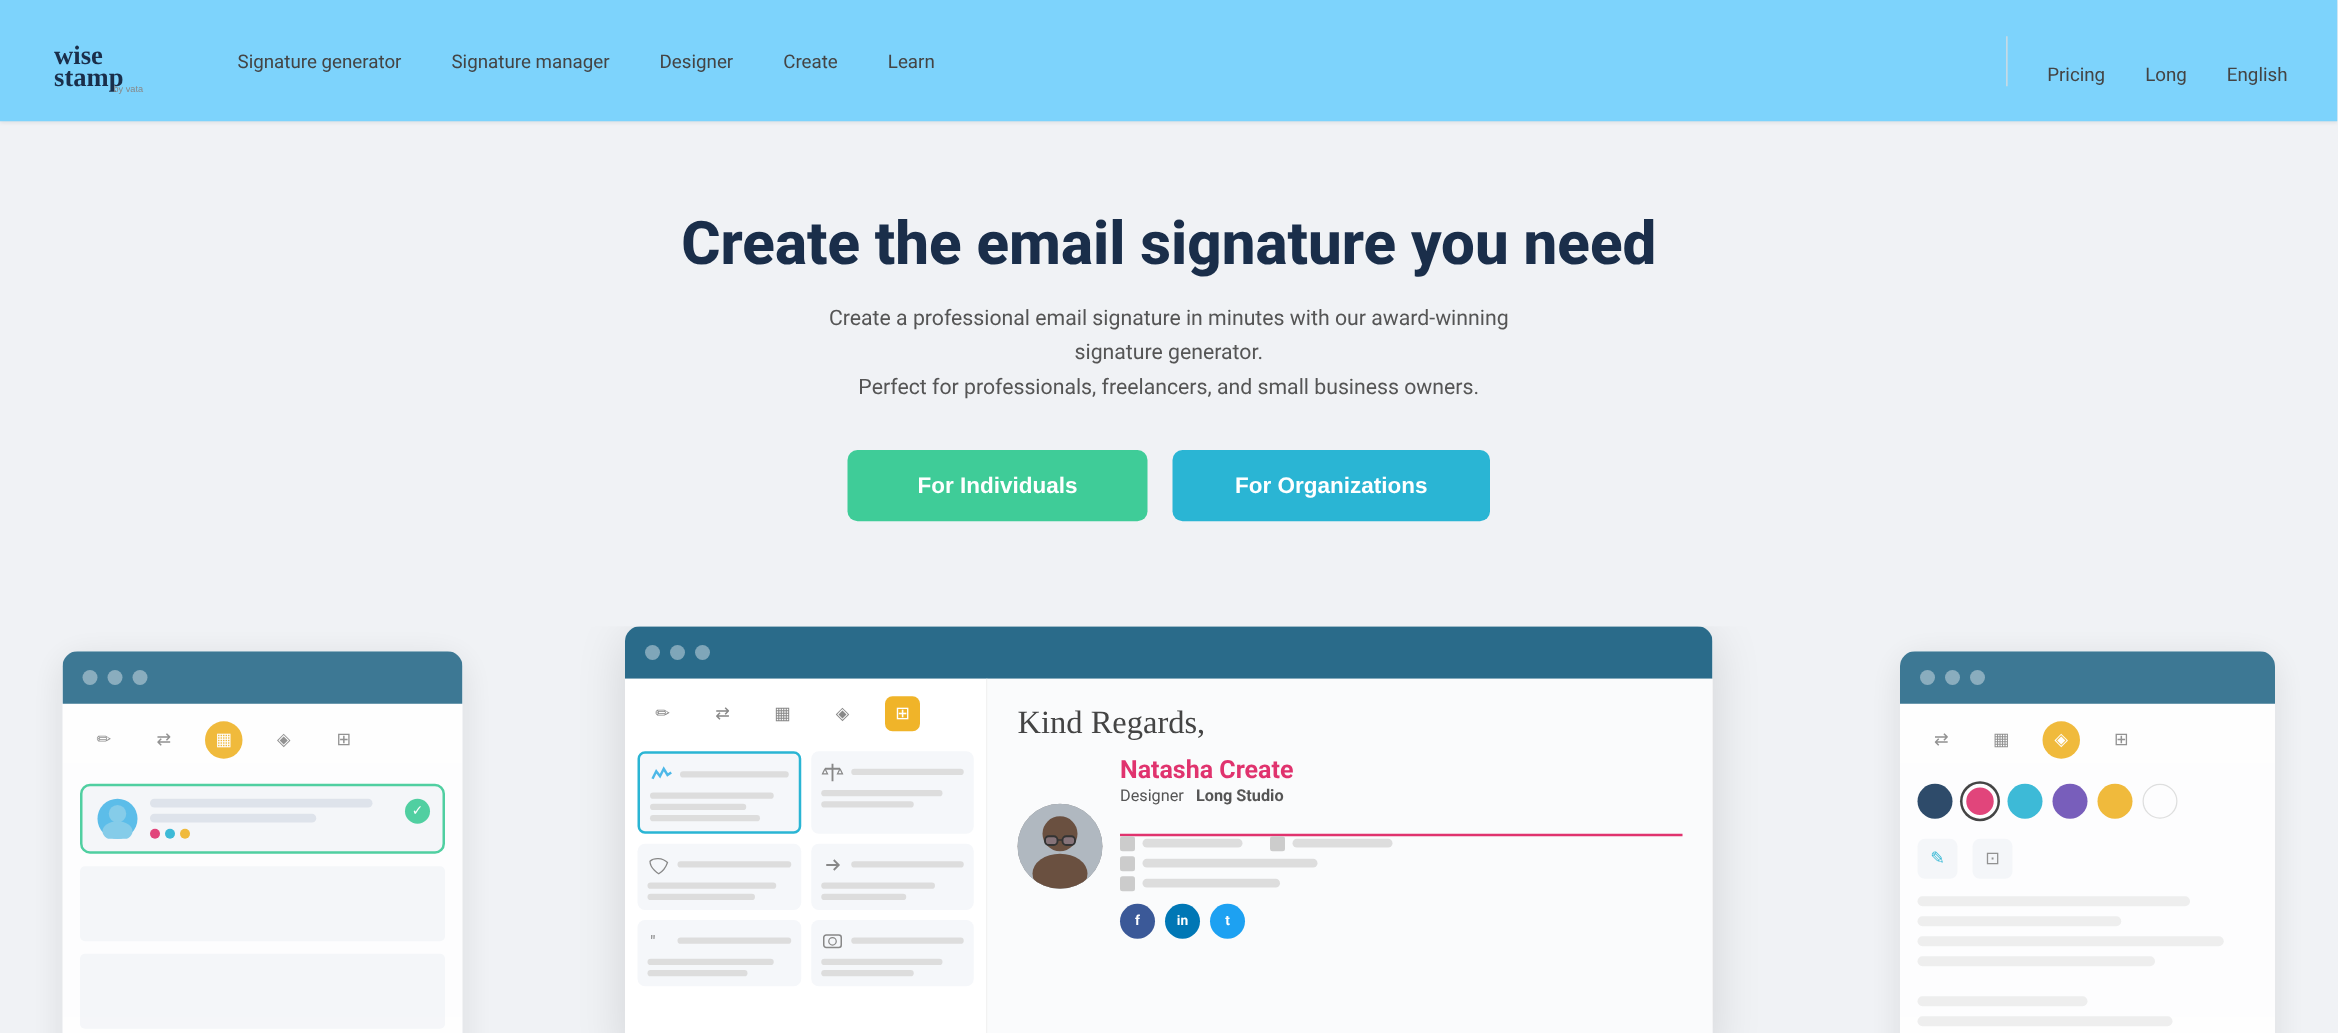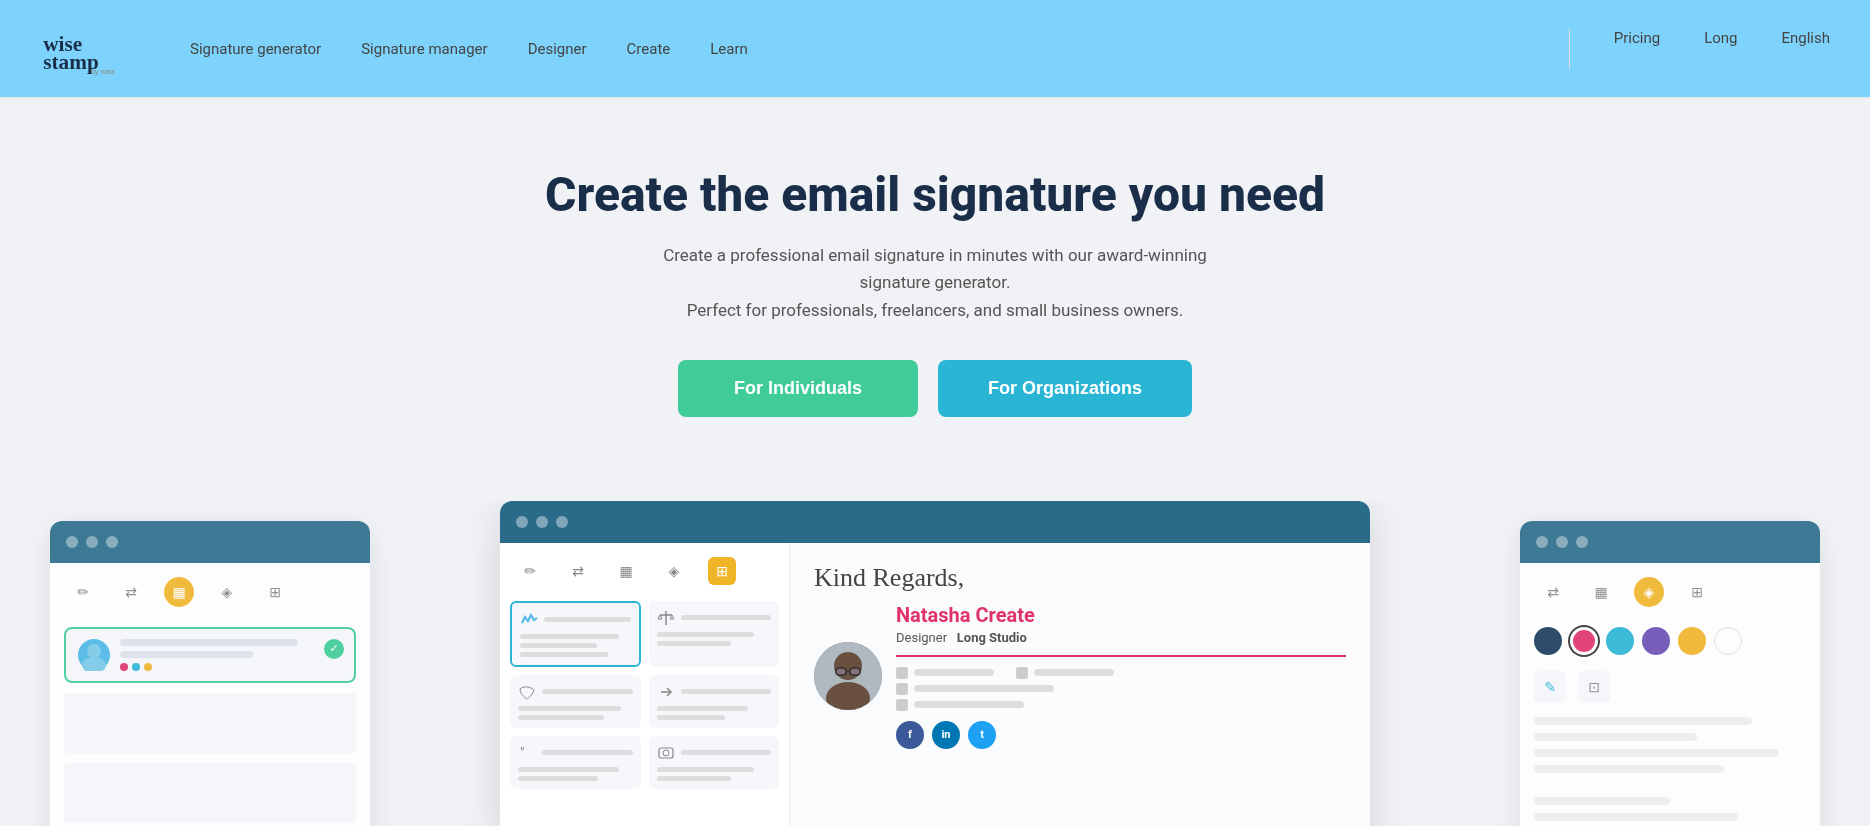--- a/index.html
+++ b/index.html
@@ -38,22 +38,22 @@
     }
     .nav-link {
       font-size: 15px;
       color: #444;
       text-decoration: none;
       cursor: pointer;
       text-align: right;
     }
     .nav-right {
       display: flex;
-      align-items: flex-start;
-      gap: 44px;
+      align-items: flex-end;
+      gap: 32px;
     }
     .nav-divider {
       width: 1px;
       height: 40px;
       background: #ddd;
     }
     .nav-right-link {
       font-size: 15px;
       color: #444;
       cursor: pointer;
@@ -268,22 +268,21 @@
     .preview-name {
       font-size: 20px;
       font-weight: 700;
       color: #e0336e;
       margin-bottom: 3px;
     }
     .preview-title {
       font-size: 13px;
       color: #555;
       border-bottom: 2px solid #e0336e;
-      padding-bottom: 10px;
-      margin-bottom: 10px;
+      padding-bottom: 22px;
     }
     .preview-contact-row {
       display: flex;
       align-items: center;
       gap: 6px;
       margin-bottom: 4px;
     }
     .preview-contact-icon {
       width: 12px;
       height: 12px;

